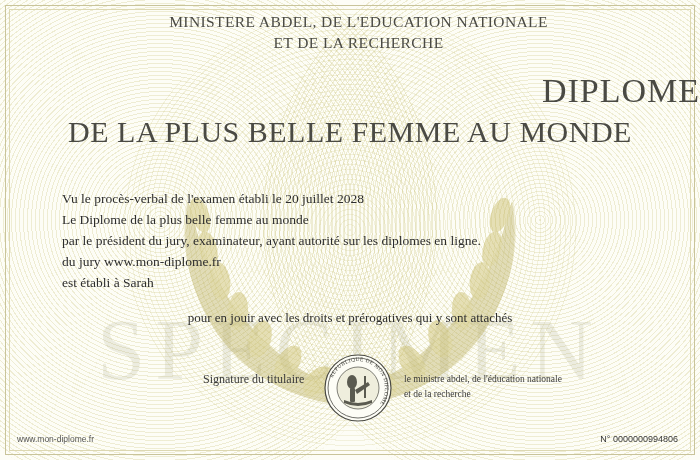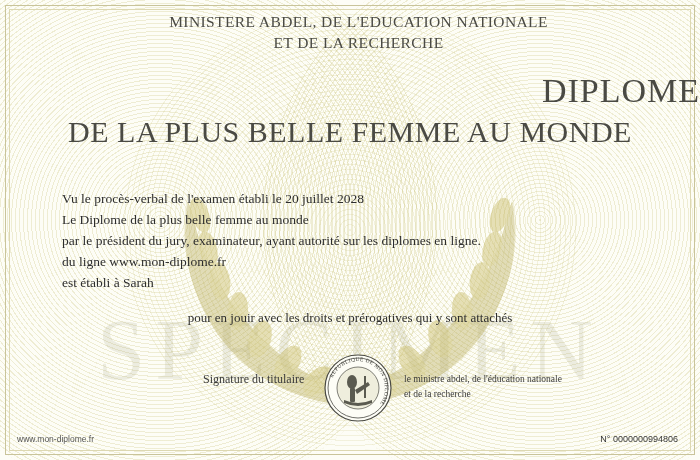--- a/index.html
+++ b/index.html
@@ -235,21 +235,21 @@
     <span class="l2">ET DE LA RECHERCHE</span>
   </div>
 
   <div class="title-main">DIPLOME</div>
   <div class="title-sub">DE LA PLUS BELLE FEMME AU MONDE</div>
 
   <div class="body-text">
     <span class="line">Vu le procès-verbal de l'examen établi le 20 juillet 2028</span>
     <span class="line">Le Diplome de la plus belle femme au monde</span>
     <span class="line">par le président du jury, examinateur, ayant autorité sur les diplomes en ligne.</span>
-    <span class="line">du ligne www.mon-diplome.fr</span>
+    <span class="line">du jury www.mon-diplome.fr</span>
     <span class="line">est établi à Sarah</span>
   </div>
 
   <div class="closing">pour en jouir avec les droits et prérogatives qui y sont attachés</div>
 
   <div class="sig-left">Signature du titulaire</div>
 
   <div class="sig-right">
     <span class="line">le ministre abdel, de l'éducation nationale</span>
     <span class="line">et de la recherche</span>

